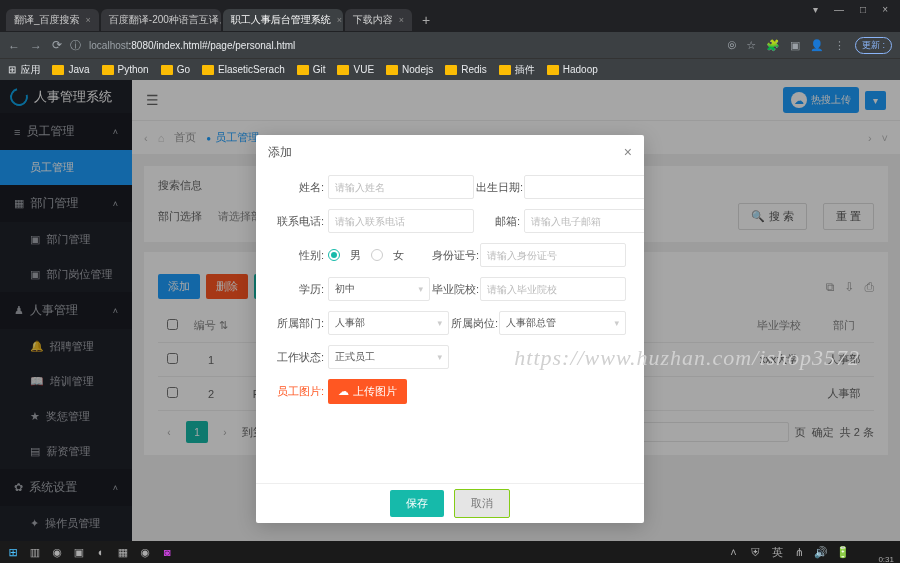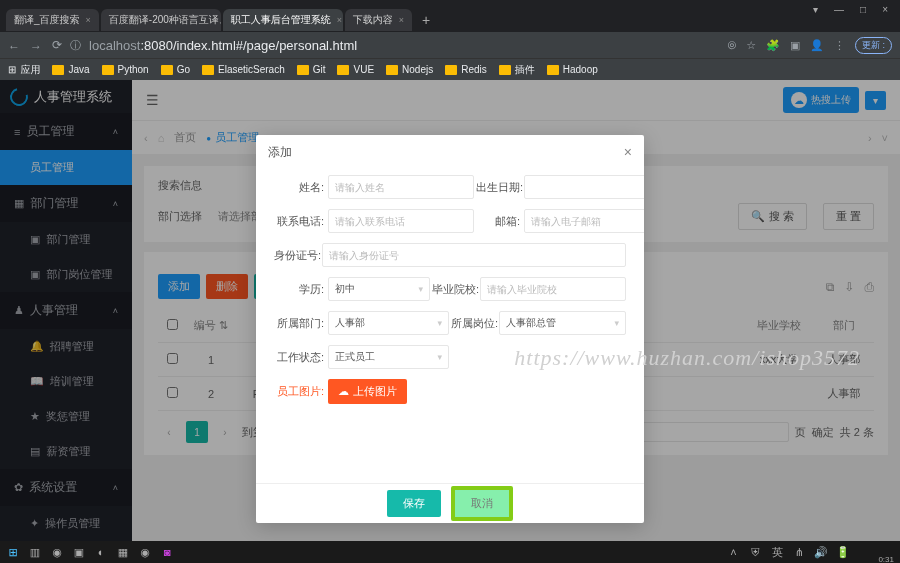--- a/index.html
+++ b/index.html
@@ -10,21 +10,21 @@
     .winctrls span { cursor: pointer; }
 
     .browser-tabs { background: #202124; height: 24px; display: flex; align-items: center; padding: 0 6px; gap: 2px; }
     .btab { background: #35363a; color: #ccc; font-size: 10px; padding: 4px 8px; border-radius: 6px 6px 0 0; display: flex; align-items: center; gap: 6px; max-width: 120px; white-space: nowrap; overflow: hidden; }
     .btab.active { background: #3c4043; color: #fff; }
     .btab .x { color: #888; font-size: 9px; }
     .btab-add { color: #aaa; font-size: 14px; padding: 0 8px; }
 
     .addrbar { background: #3c4043; height: 26px; display: flex; align-items: center; padding: 0 8px; gap: 8px; }
     .addrbar .nav { color: #9aa0a6; font-size: 12px; display: flex; gap: 10px; }
-    .addrbar .url { color: #e8eaed; font-size: 13px; flex: 1; }
+    .addrbar .url { color: #e8eaed; font-size: 10px; flex: 1; }
     .addrbar .url .proto { color: #9aa0a6; }
     .addrbar .ext { color: #9aa0a6; font-size: 11px; display: flex; gap: 10px; align-items: center; }
     .upd-btn { border: 1px solid #8ab4f8; color: #8ab4f8; font-size: 9px; padding: 1px 6px; border-radius: 10px; }
 
     .bmbar { background: #3c4043; height: 22px; display: flex; align-items: center; padding: 0 8px; gap: 12px; border-top: 1px solid #333; }
     .bm { color: #e8eaed; font-size: 10px; display: flex; align-items: center; gap: 4px; }
     .bm .f { width: 12px; height: 10px; background: #5f6368; border-radius: 1px; display: inline-block; }
     .bm.y .f { background: #fbbc04; }
 
     .app { position: absolute; top: 80px; left: 0; right: 0; bottom: 22px; display: flex; background: #f5f5f5; }
@@ -96,21 +96,21 @@
     .fsel { flex: 1; height: 24px; border: 1px solid #e6e6e6; font-size: 10px; padding: 0 6px; color: #555; border-radius: 2px; display: flex; align-items: center; justify-content: space-between; }
     .fsel .ar { color: #ccc; font-size: 9px; }
     .fradio { display: flex; align-items: center; gap: 10px; font-size: 11px; color: #555; }
     .rad { width: 12px; height: 12px; border: 1px solid #ccc; border-radius: 50%; display: inline-flex; align-items: center; justify-content: center; }
     .rad.on { border-color: #16baaa; }
     .rad.on::after { content: ""; width: 6px; height: 6px; background: #16baaa; border-radius: 50%; }
     .upbtn { background: #ff5722; color: #fff; font-size: 11px; padding: 5px 10px; border-radius: 2px; display: inline-flex; align-items: center; gap: 4px; }
     .mfoot { height: 40px; display: flex; align-items: center; justify-content: center; gap: 10px; border-top: 1px solid #eee; }
     .mbtn { padding: 6px 16px; font-size: 11px; border-radius: 2px; }
     .mbtn.p { background: #16baaa; color: #fff; }
-    .mbtn.s { background: #86efac; color: #777; border: 4px solid #84cc16; }
+    .mbtn.s { background: #e5e5e5; color: #777; border: 1px solid #84cc16; }
 
     .watermark { position: absolute; right: 40px; top: 345px; font-size: 22px; color: #d0d0d0; font-family: serif; font-style: italic; letter-spacing: 1px; pointer-events: none; }
 
     .taskbar { position: absolute; bottom: 0; left: 0; right: 0; height: 22px; background: #1a1a1a; display: flex; align-items: center; padding: 0 6px; font-size: 9px; color: #aaa; justify-content: space-between; }
     .tbl { display: flex; gap: 8px; align-items: center; }
     .tbi { width: 14px; height: 14px; display: flex; align-items: center; justify-content: center; font-size: 11px; }
     .tbr { display: flex; gap: 8px; align-items: center; }
     .clock { display: flex; flex-direction: column; align-items: flex-end; line-height: 1; font-size: 8px; margin-top: 24px; }
 
     input[type=checkbox] { width: 11px; height: 11px; }
@@ -426,20 +426,29 @@
             <span class="flab">联系电话:</span>
             <input class="finp" placeholder="请输入联系电话" style="">
           </div>
         <div class="fcol">
             <span class="flab r">邮箱:</span>
             <input class="finp" placeholder="请输入电子邮箱" style="">
           </div>
       </div>
       <div class="frow">
         <div class="fcol">
+            <span class="flab">性别:</span>
+          <div class="fradio" style="flex:1">
+            <span class="rad on"></span>
+              <span>男</span>
+            <span class="rad"></span>
+              <span>女</span>
+          </div>
+        </div>
+        <div class="fcol">
             <span class="flab r">身份证号:</span>
             <input class="finp" placeholder="请输入身份证号" style="">
           </div>
       </div>
       <div class="frow">
         <div class="fcol">
             <span class="flab">学历:</span>
             <div class="fsel">
               <span>初中</span>
               <span class="ar">▾</span>

